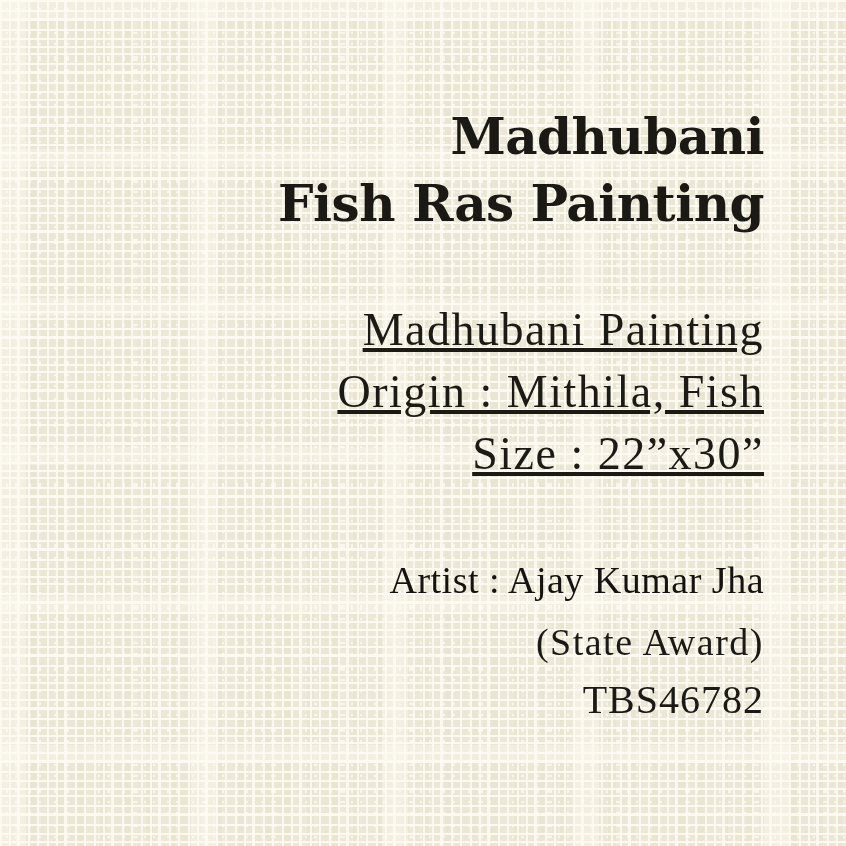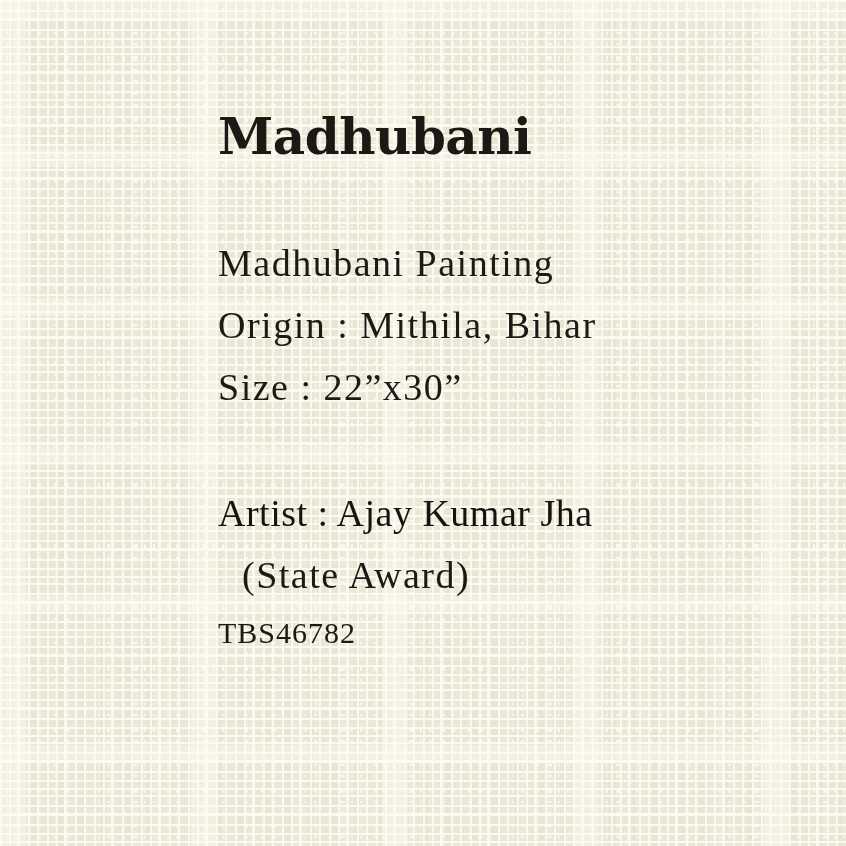--- a/index.html
+++ b/index.html
@@ -50,72 +50,74 @@
       
       repeating-linear-gradient(180deg,
         rgba(231,227,210,0.80) 0px,  rgba(231,227,210,0.80) 8px,  rgba(244,241,229,0.40) 8px,  rgba(244,241,229,0.40) 10px,
         rgba(233,229,212,0.80) 10px, rgba(233,229,212,0.80) 19px, rgba(244,241,229,0.40) 19px, rgba(244,241,229,0.40) 21px,
         rgba(231,227,210,0.70) 21px, rgba(231,227,210,0.70) 32px, rgba(244,241,229,0.40) 32px, rgba(244,241,229,0.40) 34px,
         rgba(233,229,212,0.80) 34px, rgba(233,229,212,0.80) 43px, rgba(244,241,229,0.40) 43px, rgba(244,241,229,0.40) 45px,
         rgba(231,227,210,0.75) 45px, rgba(231,227,210,0.75) 56px, rgba(244,241,229,0.40) 56px, rgba(244,241,229,0.40) 61px);
   }
   .content {
     position: absolute;
-    left: 218px;
+    left: 204px;
     top: 103px;
     width: 560px;
     color: #1C1A15;
+    text-align: right;
   }
   .title {
     margin: 0;
     font-family: "DejaVu Serif", serif;
     font-weight: bold;
     font-size: 50px;
     line-height: 67px;
     letter-spacing: -0.5px;
     color: #1B1914;
   }
   .details {
     margin-top: 62px;
-    font-size: 38px;
+    font-size: 46px;
     line-height: 62px;
     letter-spacing: 1.5px;
     color: #1C1A15;
+    text-decoration: underline;
   }
   .detail-line { white-space: nowrap; }
   .artist-block {
     margin-top: 64px;
     font-size: 38px;
     line-height: 62px;
     letter-spacing: 1px;
   }
   .artist-line {
     font-weight: normal;
     letter-spacing: 0.5px;
     color: #151310;
   }
   .award-line { letter-spacing: 1.5px; margin-left: 24px; }
   .code-line {
-    font-size: 30px;
+    font-size: 40px;
     line-height: 54px;
     letter-spacing: 1px;
   }
 </style>
 </head>
 <body>
 
 <div class="canvas">
   <div class="texture"></div>
 
   <div class="content">
-    <h1 class="title"><span>Madhubani</span><br></h1>
+    <h1 class="title"><span>Madhubani</span><br><span>Fish Ras Painting</span></h1>
 
     <div class="details">
       <div class="detail-line">Madhubani Painting</div>
-      <div class="detail-line">Origin : Mithila, Bihar</div>
+      <div class="detail-line">Origin : Mithila, Fish</div>
       <div class="detail-line">Size : 22”x30”</div>
     </div>
 
     <div class="artist-block">
       <div class="artist-line">Artist : Ajay Kumar Jha</div>
       <div class="award-line">(State Award)</div>
       <div class="code-line">TBS46782</div>
     </div>
   </div>
 </div>

